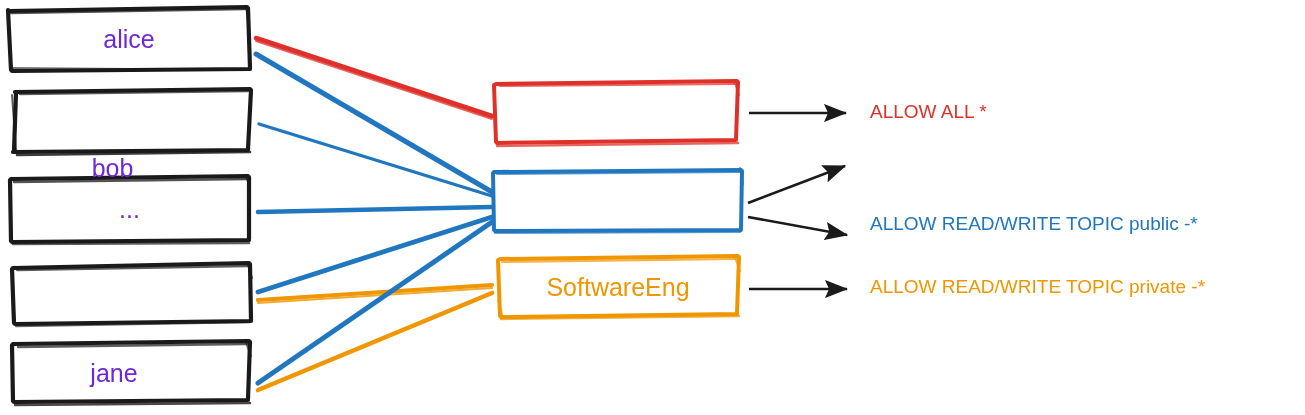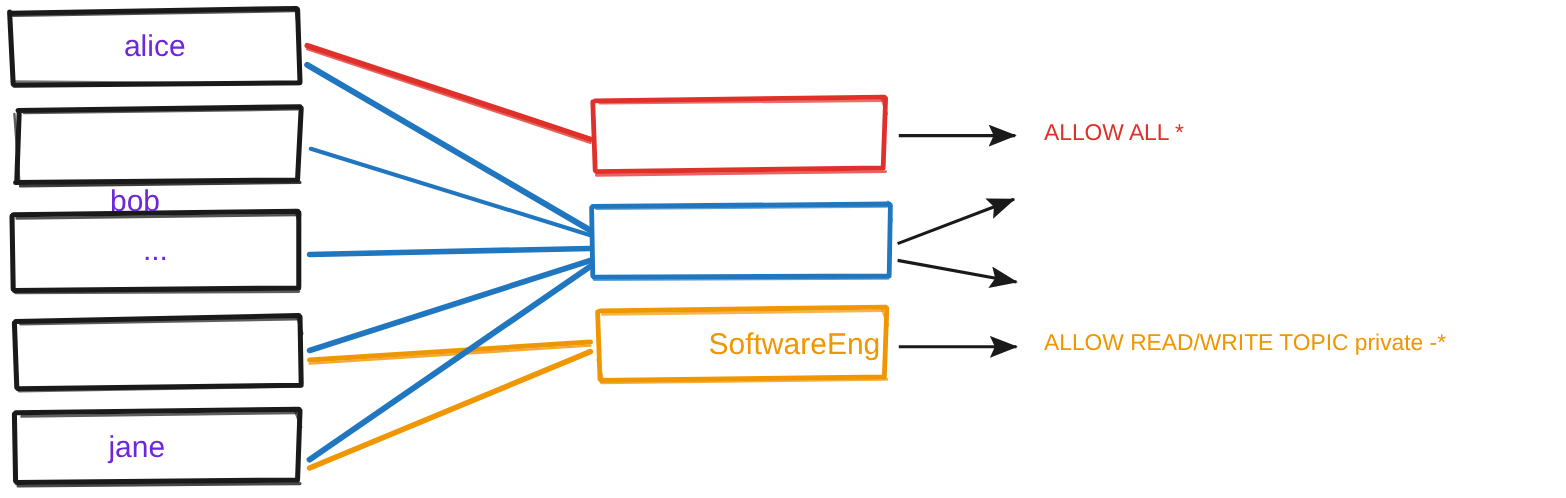--- a/index.html
+++ b/index.html
@@ -142,18 +142,19 @@
     <line x1="748" y1="217" x2="847" y2="235" stroke="#1a1a1a" stroke-width="2.6" marker-end="url(#arrowhead)"></line>
 
     <line x1="749" y1="289" x2="847" y2="289" stroke="#1a1a1a" stroke-width="2.6" marker-end="url(#arrowhead)"></line>
   </svg>
 
   <div class="node-label user-label" style="left:8px; top:27px; width:242px;">alice</div>
   <div class="node-label user-label" style="left:9px; top:110px; width:207px;margin-top:46px;">bob</div>
   <div class="node-label user-label" style="left:10px; top:197px; width:239px;">...</div>
   <div class="node-label user-label" style="left:12px; top:361px; width:204px;">jane</div>
 
-  <div class="node-label" style="left:498px; top:275px; width:240px; color:#ef9600;margin-left:44px;">SoftwareEng</div>
+  <div class="node-label" style="left:498px; top:275px; width:240px; color:#ef9600;">SoftwareEng</div>
 
   <div class="perm-label" style="left:870px; top:102px; color:#e0302a;">ALLOW ALL *</div>
+  <div class="perm-label" style="left:870px; top:214px; color:#2077c0;">ALLOW READ/WRITE TOPIC public -*</div>
   <div class="perm-label" style="left:870px; top:277px; color:#ef9600;">ALLOW READ/WRITE TOPIC private -*</div>
 
 </div>
 
 </body></html>

